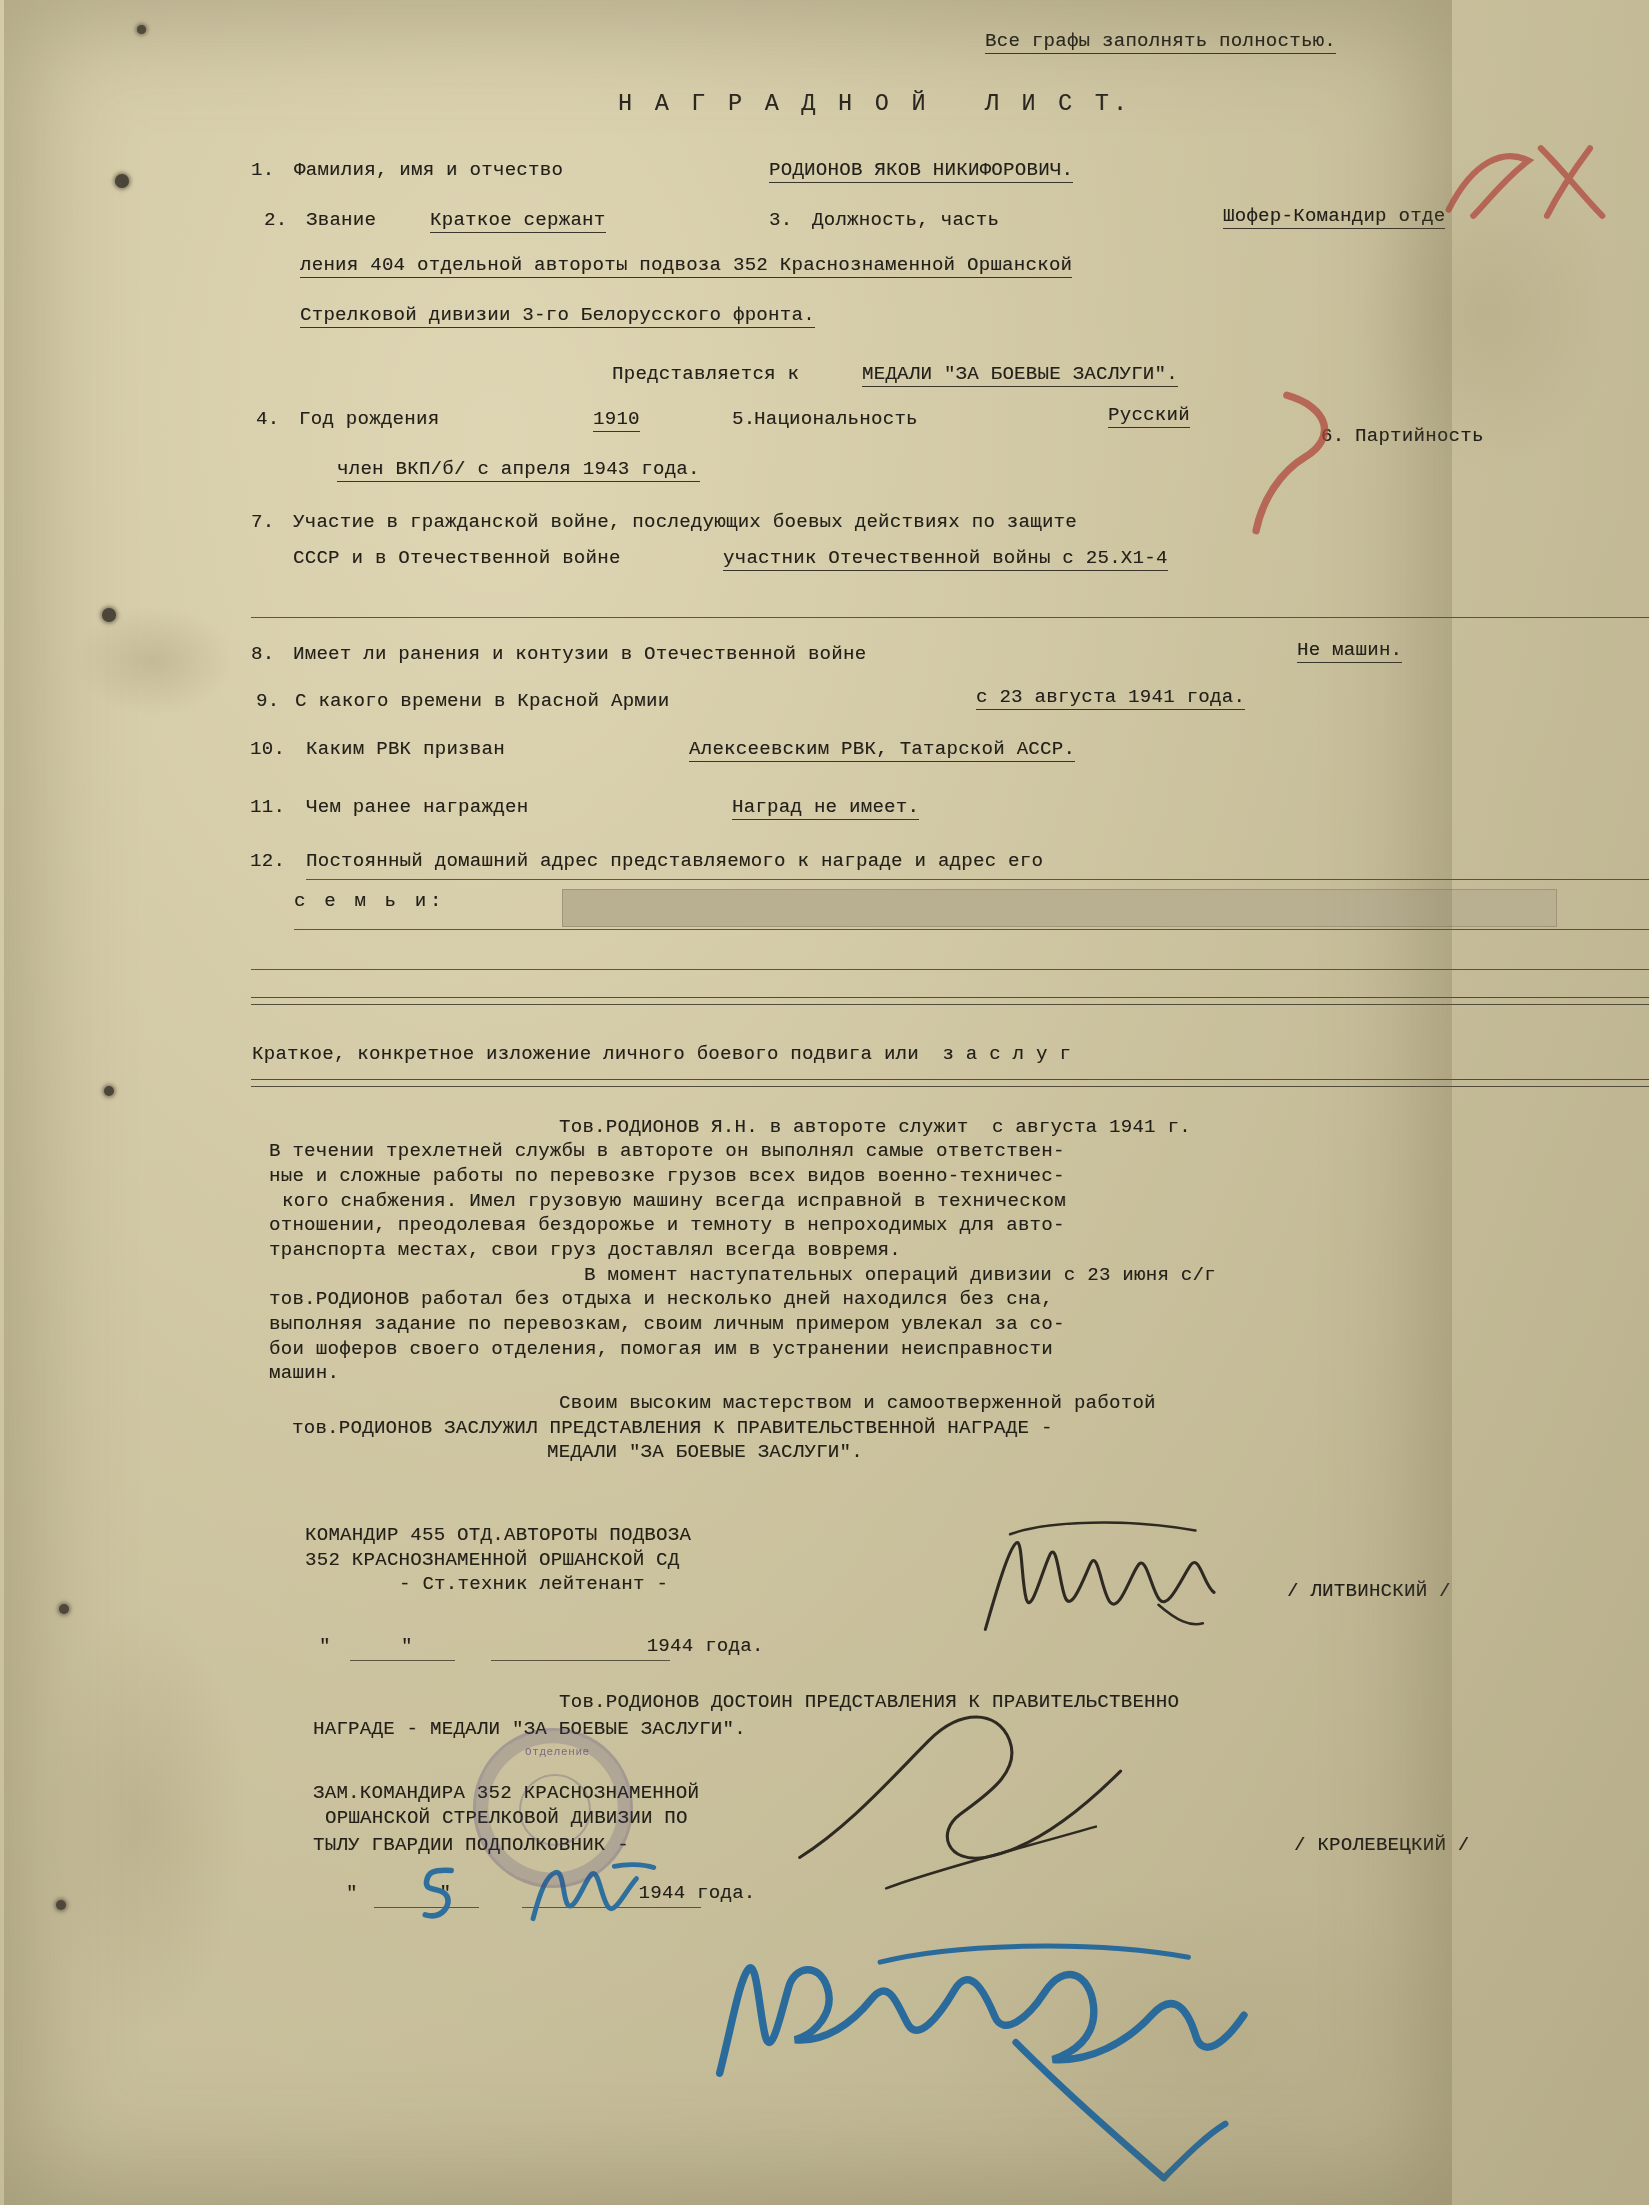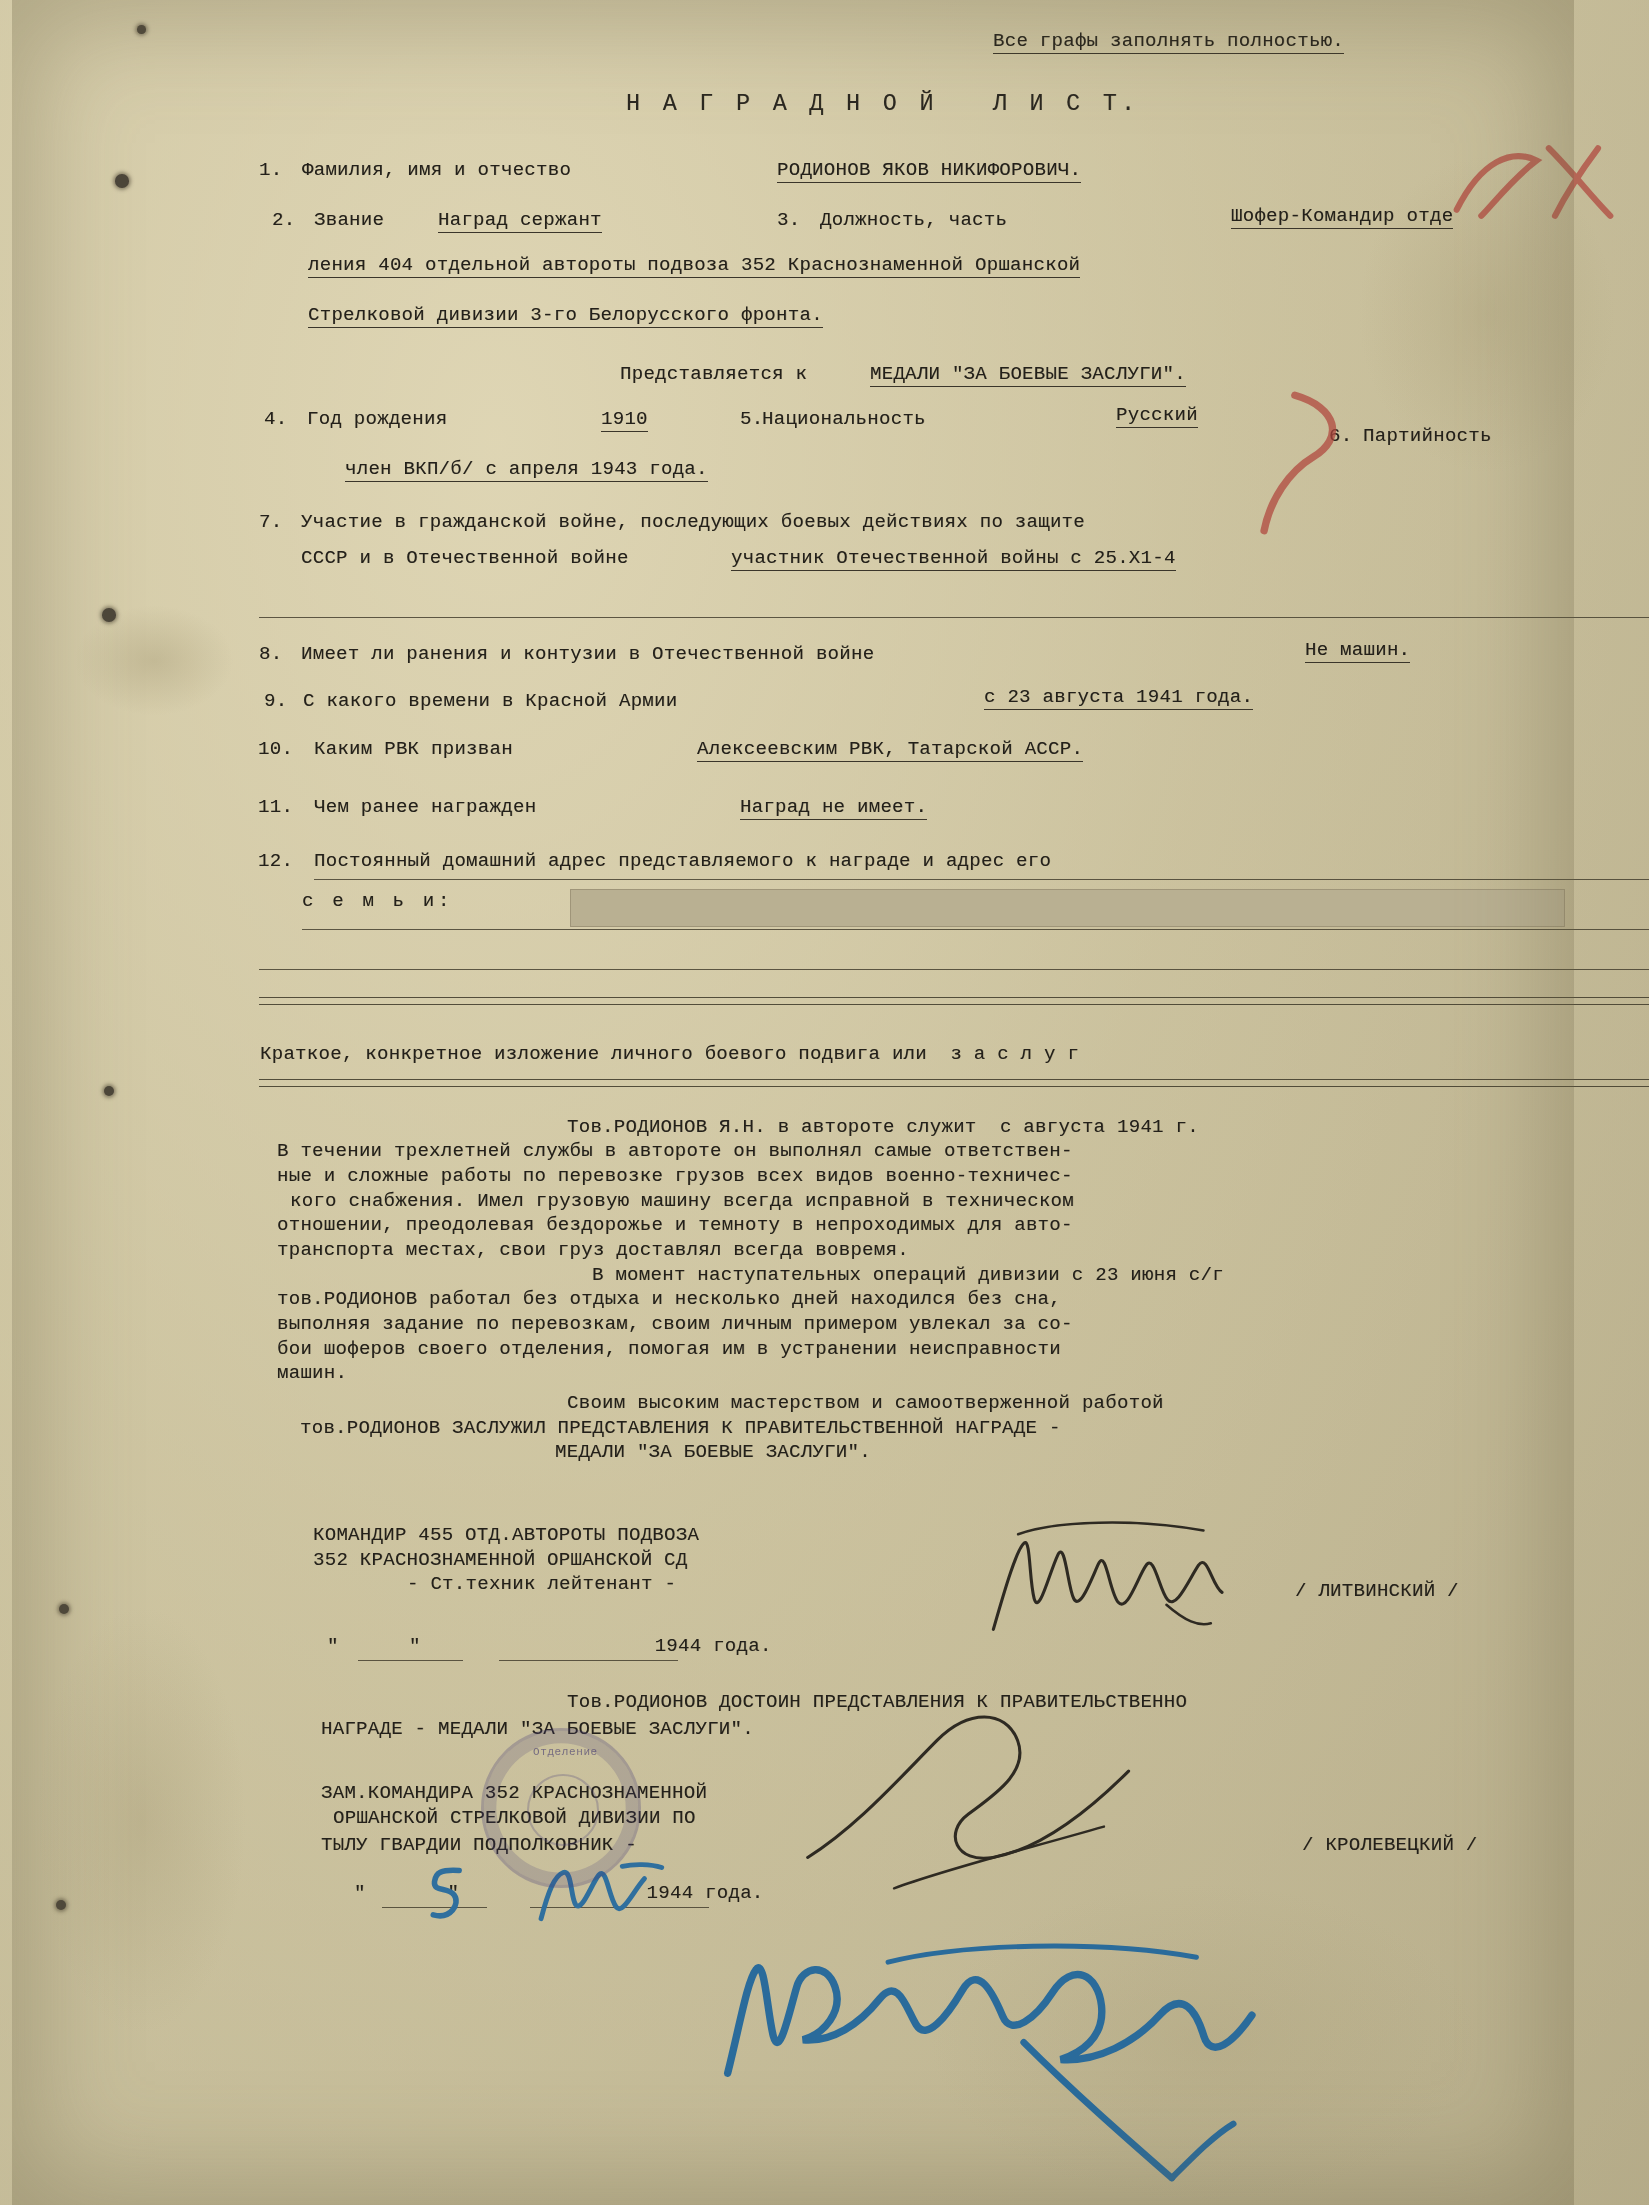--- a/index.html
+++ b/index.html
@@ -40,22 +40,22 @@
     position: absolute;
     width: 13.6px; height: 13.6px;
     border-radius: 50%;
     background: #4c463a;
     box-shadow: 0 0 3.7px 1.9px rgba(70,62,45,0.5);
     pointer-events: none;
   }
 
   .content {
     position: absolute;
-    left: 12px; top: 0;
-    width: 1562px;
+    left: 4px; top: 0;
+    width: 1448px;
     height: 2205px;
   }
 
   .ln {
     position: absolute;
     white-space: pre;
     letter-spacing: 0.3px;
     text-shadow: 0.4px 0.4px 0 rgba(60,55,40,0.35);
   }
   .typed {
@@ -150,21 +150,21 @@
     <div class="ln typed u" style="left:981px;top:30px;font-size:19px;">Все графы заполнять полностью.</div>
 
     <div class="ln big" style="left:614px;top:91px;">Н А Г Р А Д Н О Й   Л И С Т.</div>
 
     <div class="ln typed" style="left:247px;top:159px;">1.</div>
     <div class="ln typed" style="left:290px;top:159px;">Фамилия, имя и отчество</div>
     <div class="ln typed u" style="left:765px;top:159px;">РОДИОНОВ ЯКОВ НИКИФОРОВИЧ.</div>
 
     <div class="ln typed" style="left:260px;top:209px;">2.</div>
     <div class="ln typed" style="left:302px;top:209px;">Звание</div>
-    <div class="ln typed u" style="left:426px;top:209px;">Наград сержант</div>
+    <div class="ln typed u" style="left:426px;top:209px;">Краткое сержант</div>
 
     <div class="ln typed" style="left:765px;top:209px;">3.</div>
     <div class="ln typed" style="left:808px;top:209px;">Должность, часть</div>
     <div class="ln typed u" style="left:1219px;top:205px;">Шофер-Командир отде</div>
     <div class="ln typed u" style="left:296px;top:254px;">ления 404 отдельной автороты подвоза 352 Краснознаменной Оршанской</div>
     <div class="ln typed u" style="left:296px;top:304px;">Стрелковой дивизии 3-го Белорусского фронта.</div>
 
     <div class="ln typed" style="left:608px;top:363px;">Представляется к</div>
     <div class="ln typed u" style="left:858px;top:363px;">МЕДАЛИ "ЗА БОЕВЫЕ ЗАСЛУГИ".</div>
 

